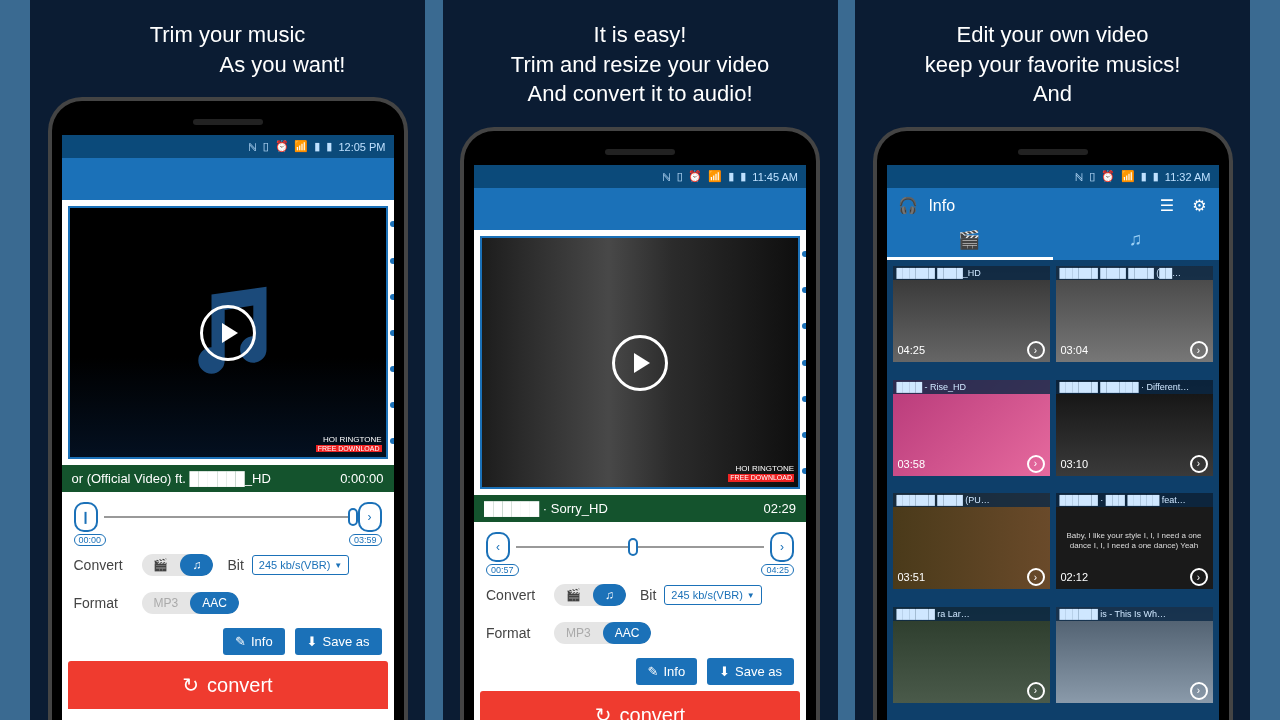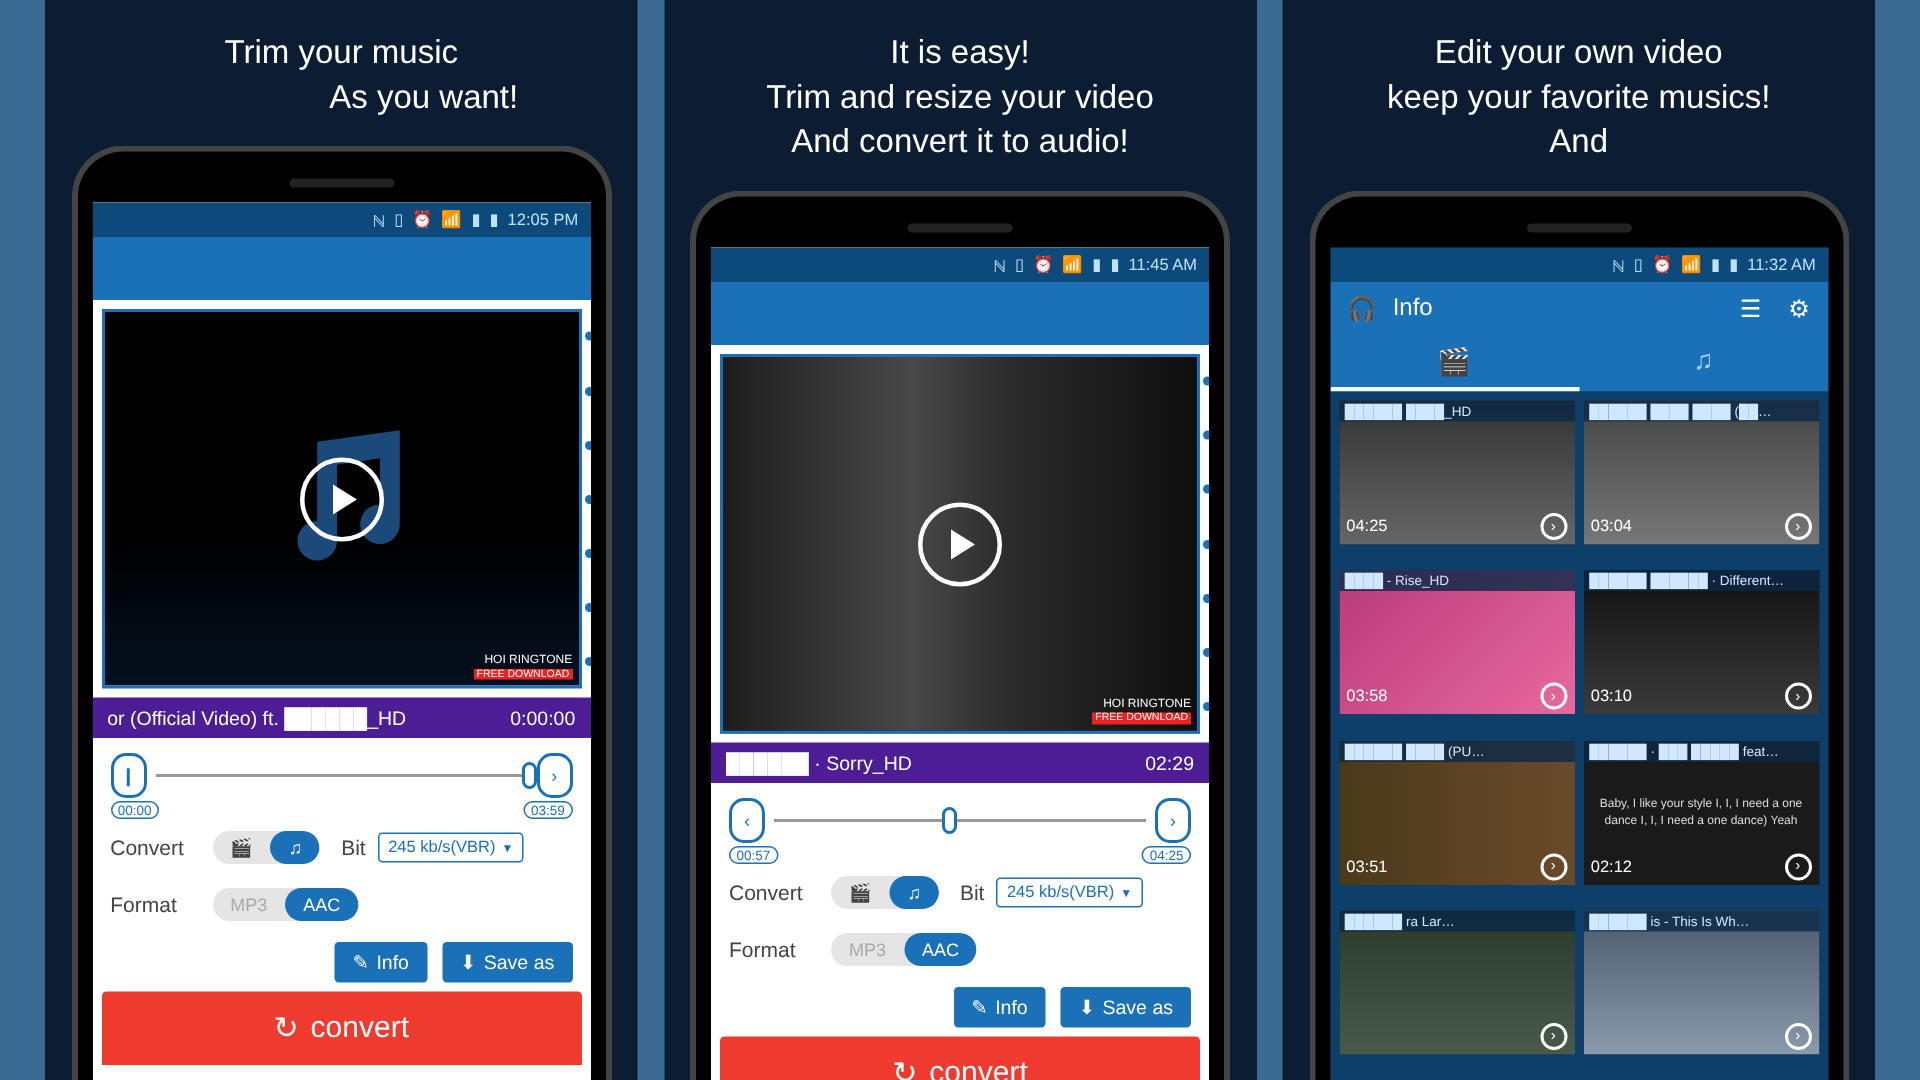--- a/index.html
+++ b/index.html
@@ -96,21 +96,21 @@
     background:#e22; color:#fff; padding:0 2px; display:inline-block;
     font-size:7px;
   }
   .video-frame {
     width:100%; height:100%;
     background:linear-gradient(90deg,#222,#555 40%,#333 60%,#111);
     opacity:.85;
   }
 
   .title-strip {
-    background:#4c1d95; color:#fff;
+    background:#14532d; color:#fff;
     display:flex; justify-content:space-between;
     padding:6px 10px; font-size:13px;
   }
 
   .trim-row {
     display:flex; align-items:center; justify-content:space-between;
     padding:10px 12px 2px;
   }
   .trim-btn {
     width:24px; height:30px;

